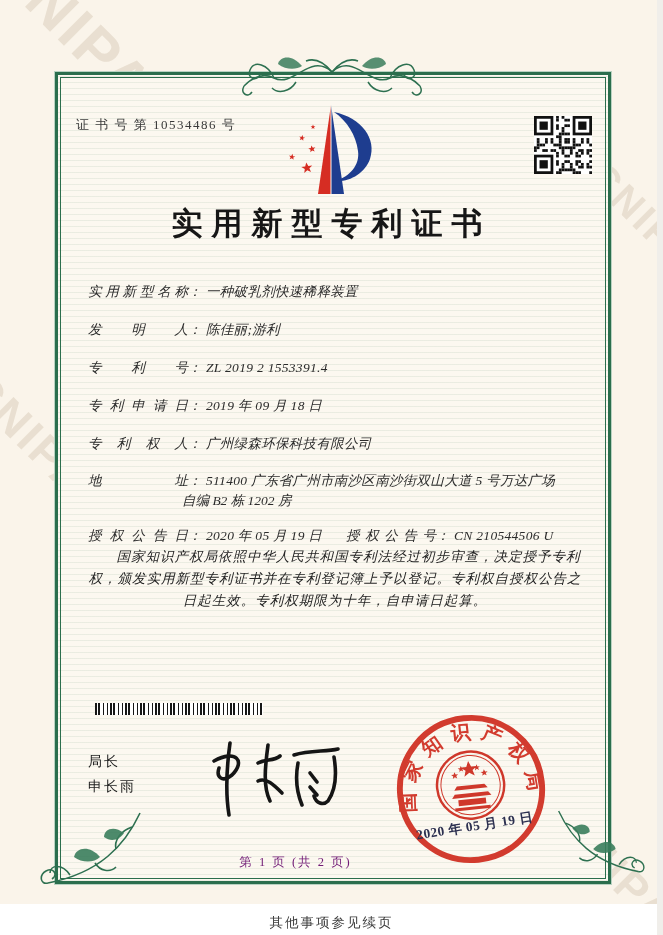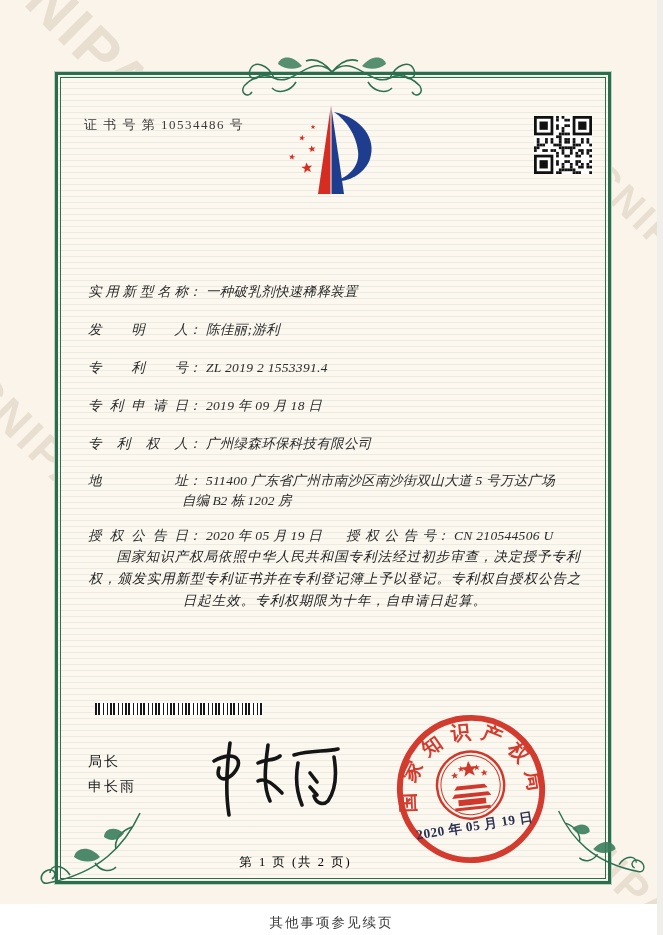--- a/index.html
+++ b/index.html
@@ -9,21 +9,21 @@
   
   .wm{position:absolute;z-index:0;font-family:"Liberation Sans","DejaVu Sans",sans-serif;
       font-weight:bold;color:#dccfbd;opacity:.55;transform:rotate(45deg);letter-spacing:3px;
       user-select:none;white-space:nowrap;}
   
   .frame{position:absolute;left:55px;top:72px;width:550px;height:806px;z-index:1;
          border:3px solid #2b6e4d;box-shadow:0 0 0 1px #b9d2c2;
          background:repeating-linear-gradient(0deg, rgba(90,140,110,0.11) 0 1px, rgba(90,140,110,0) 1px 6px),#fcf8f0;}
   .frame-inner{position:absolute;inset:2px;border:1px solid #2b6e4d;}
   
-  .cert-no{position:absolute;left:84px;top:116px;z-index:2;font-size:13px;letter-spacing:1.5px;color:#3a3a3a;}
+  .cert-no{position:absolute;left:76px;top:116px;z-index:2;font-size:13px;letter-spacing:1.5px;color:#3a3a3a;}
   .logo{position:absolute;left:278px;top:102px;z-index:2;}
   .qr{position:absolute;left:534px;top:116px;z-index:2;}
   .title{position:absolute;left:0;top:203px;width:663px;text-align:center;z-index:2;
          font-size:31px;font-weight:bold;letter-spacing:9px;color:#161616;}
   
   .fields{position:absolute;left:88px;top:281px;width:505px;z-index:2;font-size:13.5px;color:#2b2b2b;}
   .frow{height:38px;line-height:22px;font-style:italic;}
   .frow.addr{height:42px;line-height:20px;}
   .flabel{display:inline-block;width:100px;text-align:justify;text-align-last:justify;}
   .flabel.short{width:90px;margin-top:12px;}
@@ -40,21 +40,21 @@
     background:repeating-linear-gradient(90deg,#171717 0 2px,#fff 2px 3px,#171717 3px 5px,#fff 5px 8px,#171717 8px 9px,#fff 9px 12px,#171717 12px 13px,#fff 13px 15px);}
   
   .director{position:absolute;left:88px;top:753px;z-index:2;
             font-family:"Liberation Sans","DejaVu Sans",sans-serif;font-size:14px;color:#1d1d1d;}
   .director div{margin-bottom:7px;letter-spacing:2px;}
   .signature{position:absolute;left:192px;top:733px;z-index:3;}
   
   .seal{position:absolute;left:392px;top:710px;z-index:3;transform:rotate(-6deg);}
   
   .page-info{position:absolute;left:0;top:854px;width:591px;text-align:center;z-index:2;
-             font-size:12.5px;letter-spacing:2px;color:#000000;}
+             font-size:12.5px;letter-spacing:2px;color:#701a75;}
   .below{position:absolute;left:0;top:881px;width:663px;height:54px;background:#fff;z-index:4;margin-top:23px;}
   .footer-note{position:absolute;left:0;top:10px;width:663px;text-align:center;
                font-size:13.5px;letter-spacing:2px;color:#3c3c3c;}
   
   .orn{position:absolute;z-index:3;}
   .orn-top{left:232px;top:48px;}
   .orn-bl{left:40px;top:805px;}
   .orn-br{left:550px;top:798px;transform:scaleX(-1);}
 </style>
 </head>
@@ -246,20 +246,21 @@
       <rect x="49.76190476190476" y="44.523809523809526" width="2.619047619047619" height="2.619047619047619" fill="#111"></rect>
       <rect x="49.76190476190476" y="47.142857142857146" width="2.619047619047619" height="2.619047619047619" fill="#111"></rect>
       <rect x="52.38095238095238" y="26.19047619047619" width="2.619047619047619" height="2.619047619047619" fill="#111"></rect>
       <rect x="52.38095238095238" y="31.42857142857143" width="2.619047619047619" height="2.619047619047619" fill="#111"></rect>
       <rect x="52.38095238095238" y="36.666666666666664" width="2.619047619047619" height="2.619047619047619" fill="#111"></rect>
       <rect x="52.38095238095238" y="41.904761904761905" width="2.619047619047619" height="2.619047619047619" fill="#111"></rect>
       <rect x="52.38095238095238" y="47.142857142857146" width="2.619047619047619" height="2.619047619047619" fill="#111"></rect>
       <rect x="52.38095238095238" y="52.38095238095238" width="2.619047619047619" height="2.619047619047619" fill="#111"></rect>
     </svg>
 
+  <div class="title">实用新型专利证书</div>
 
   <div class="fields">
     <div class="frow">
       <span class="flabel">实用新型名称</span><span class="fcolon">：</span><span class="fvalue">一种破乳剂快速稀释装置</span>
     </div>
     <div class="frow">
       <span class="flabel">发明人</span><span class="fcolon">：</span><span class="fvalue">陈佳丽;游利</span>
     </div>
     <div class="frow">
       <span class="flabel">专利号</span><span class="fcolon">：</span><span class="fvalue">ZL 2019 2 1553391.4</span>

